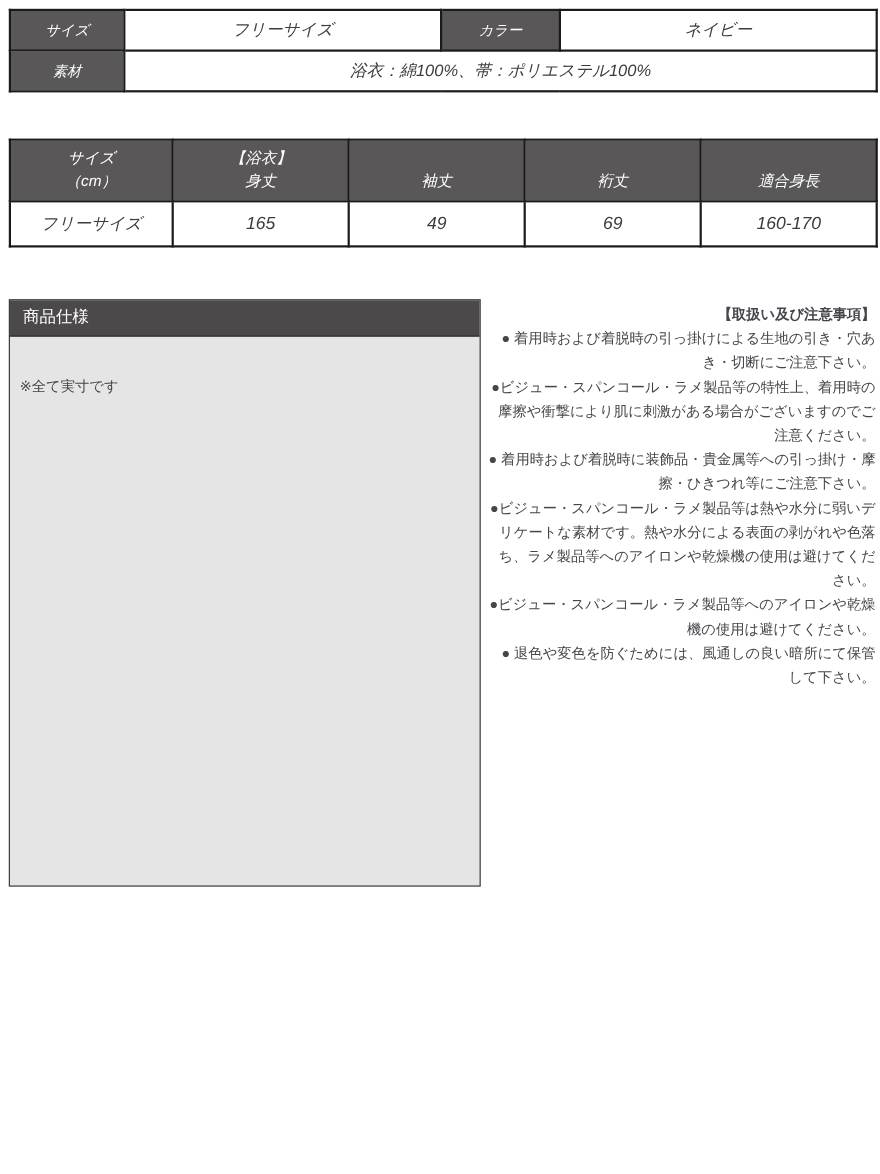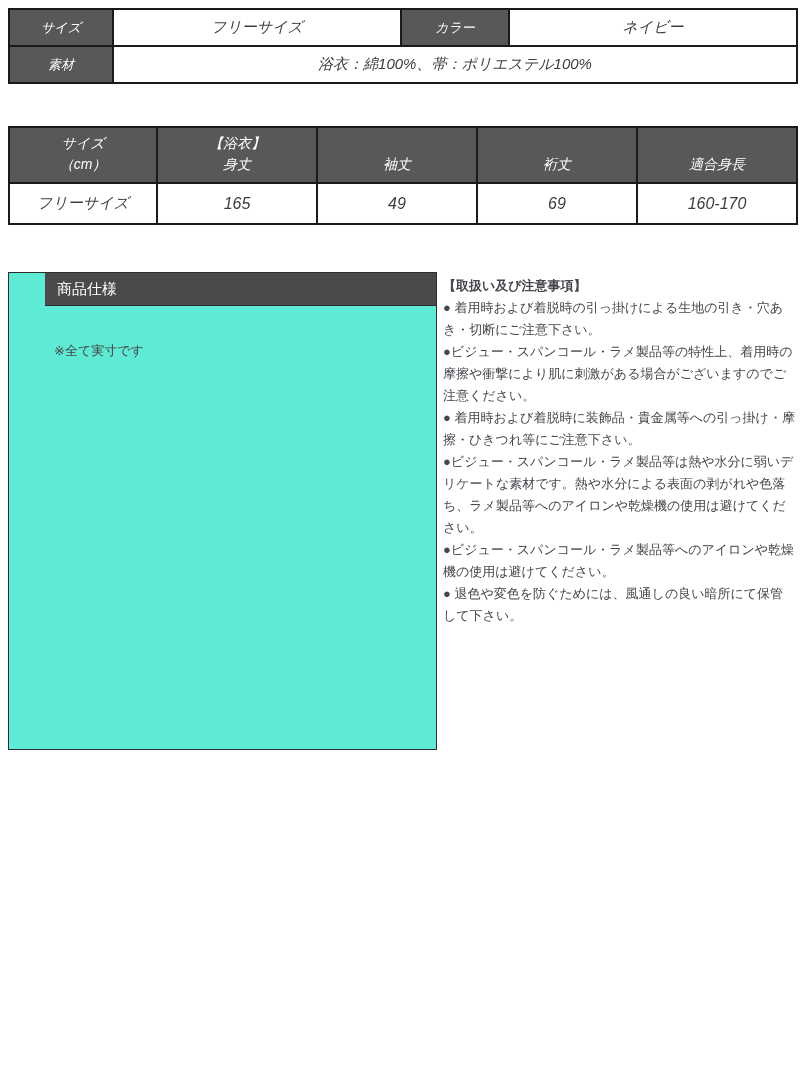--- a/index.html
+++ b/index.html
@@ -46,26 +46,25 @@
     color: #3c3c3c;
     height: 37px;
     background: #ffffff;
   }
   .t2 td.rowlabel { font-size: 15px; }
 
   
   .cols { display: flex; margin-top: 47px; align-items: flex-start; }
   .specbox {
     width: 429px;
-    height: 478px;
+    height: 534px;
     border: 1px solid #2e2e2e;
     box-sizing: border-box;
-    background: #5eead4;
+    background: #e5e5e5;
     flex: none;
-    padding-left: 36px;
   }
   .spechead {
     background: #4b4949;
     color: #ffffff;
     font-size: 15px;
     line-height: 18px;
     padding: 7px 12px;
     border-bottom: 1px solid #2e2e2e;
   }
   .specbody {
@@ -78,20 +77,21 @@
   .specbody p.gap { margin-top: 23px; }
 
   .notes {
     margin-left: 6px;
     width: 353px;
     font-size: 13px;
     line-height: 22px;
     color: #45454b;
     padding-top: 3px;
     flex: none;
+    text-align: right;
   }
   .notes p { margin: 0; }
   .notes .notes-title { font-weight: bold; }
 </style>
 </head>
 <body>
 
 <div class="page">
 
   <table class="t1">

